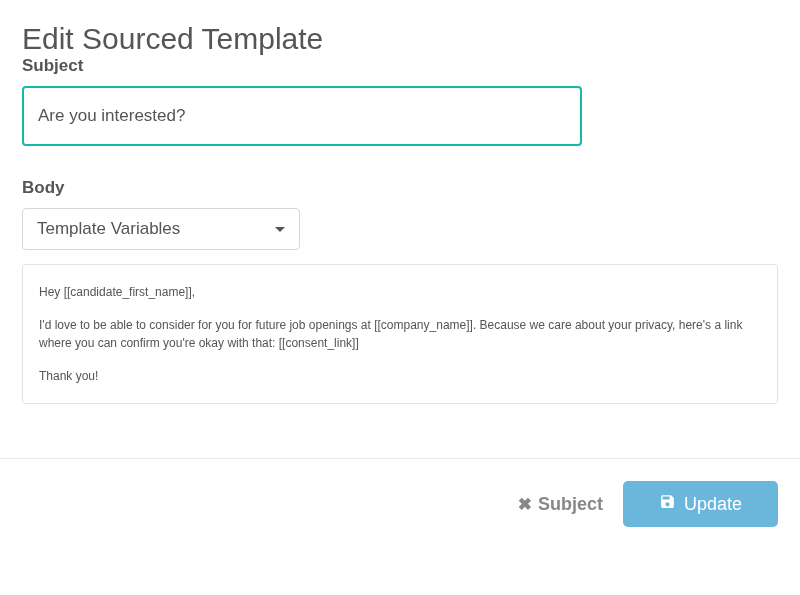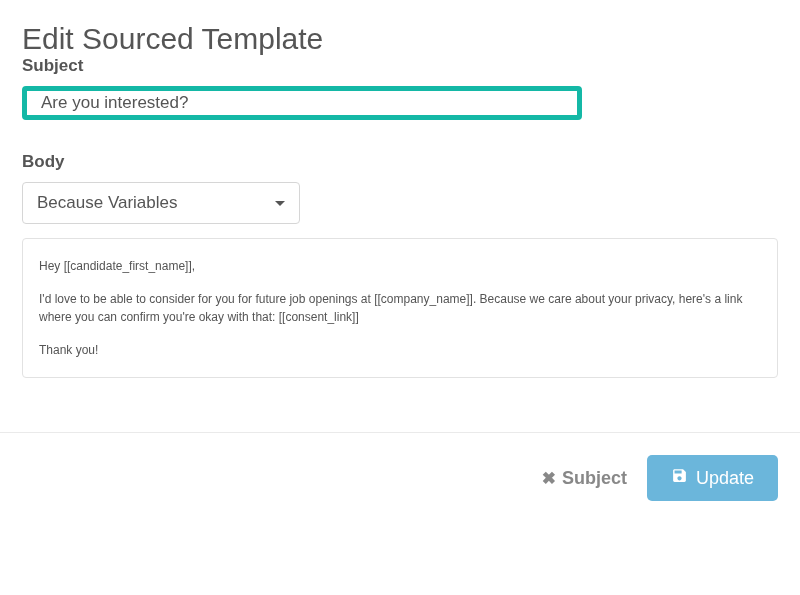--- a/index.html
+++ b/index.html
@@ -18,24 +18,24 @@
     }
     .form-label {
       font-size: 17px;
       font-weight: 600;
       color: #555;
       margin-bottom: 10px;
       display: block;
     }
     .text-input {
       width: 560px;
-      padding: 2px 14px;
+      padding: 18px 14px;
       font-size: 17px;
       color: #555;
-      border: 5px solid #14b8a6;
+      border: 2px solid #14b8a6;
       border-radius: 4px;
       background: #fff;
       outline: none;
       font-family: inherit;
     }
     .section {
       margin-bottom: 32px;
     }
     .dropdown {
       display: inline-flex;
@@ -98,21 +98,21 @@
     .update-btn {
       display: inline-flex;
       align-items: center;
       gap: 8px;
       font-size: 18px;
       font-weight: 500;
       color: #fff;
       background: #6bb6db;
       border: none;
       border-radius: 5px;
-      padding: 12px 24px;
+      padding: 12px 36px;
       cursor: pointer;
       font-family: inherit;
     }
     .icon-x {
       font-weight: bold;
       font-size: 17px;
     }
     .icon-save {
       display: inline-block;
     }
@@ -124,21 +124,21 @@
   <h1 class="page-title">Edit Sourced Template</h1>
 
   <div class="section">
     <label class="form-label">Subject</label>
     <input type="text" class="text-input" value="Are you interested?" style="">
   </div>
 
   <div class="section">
     <label class="form-label">Body</label>
     <div class="dropdown">
-      <span>Because Variables</span>
+      <span>Template Variables</span>
       <span class="dropdown-caret"></span>
     </div>
     <div class="body-textarea">
       <p>Hey [[candidate_first_name]],</p>
       <p>I'd love to be able to consider for you for future job openings at [[company_name]]. Because we care about your privacy, here's a link where you can confirm you're okay with that: [[consent_link]]</p>
       <p>Thank you!</p>
     </div>
   </div>
 </div>
 

